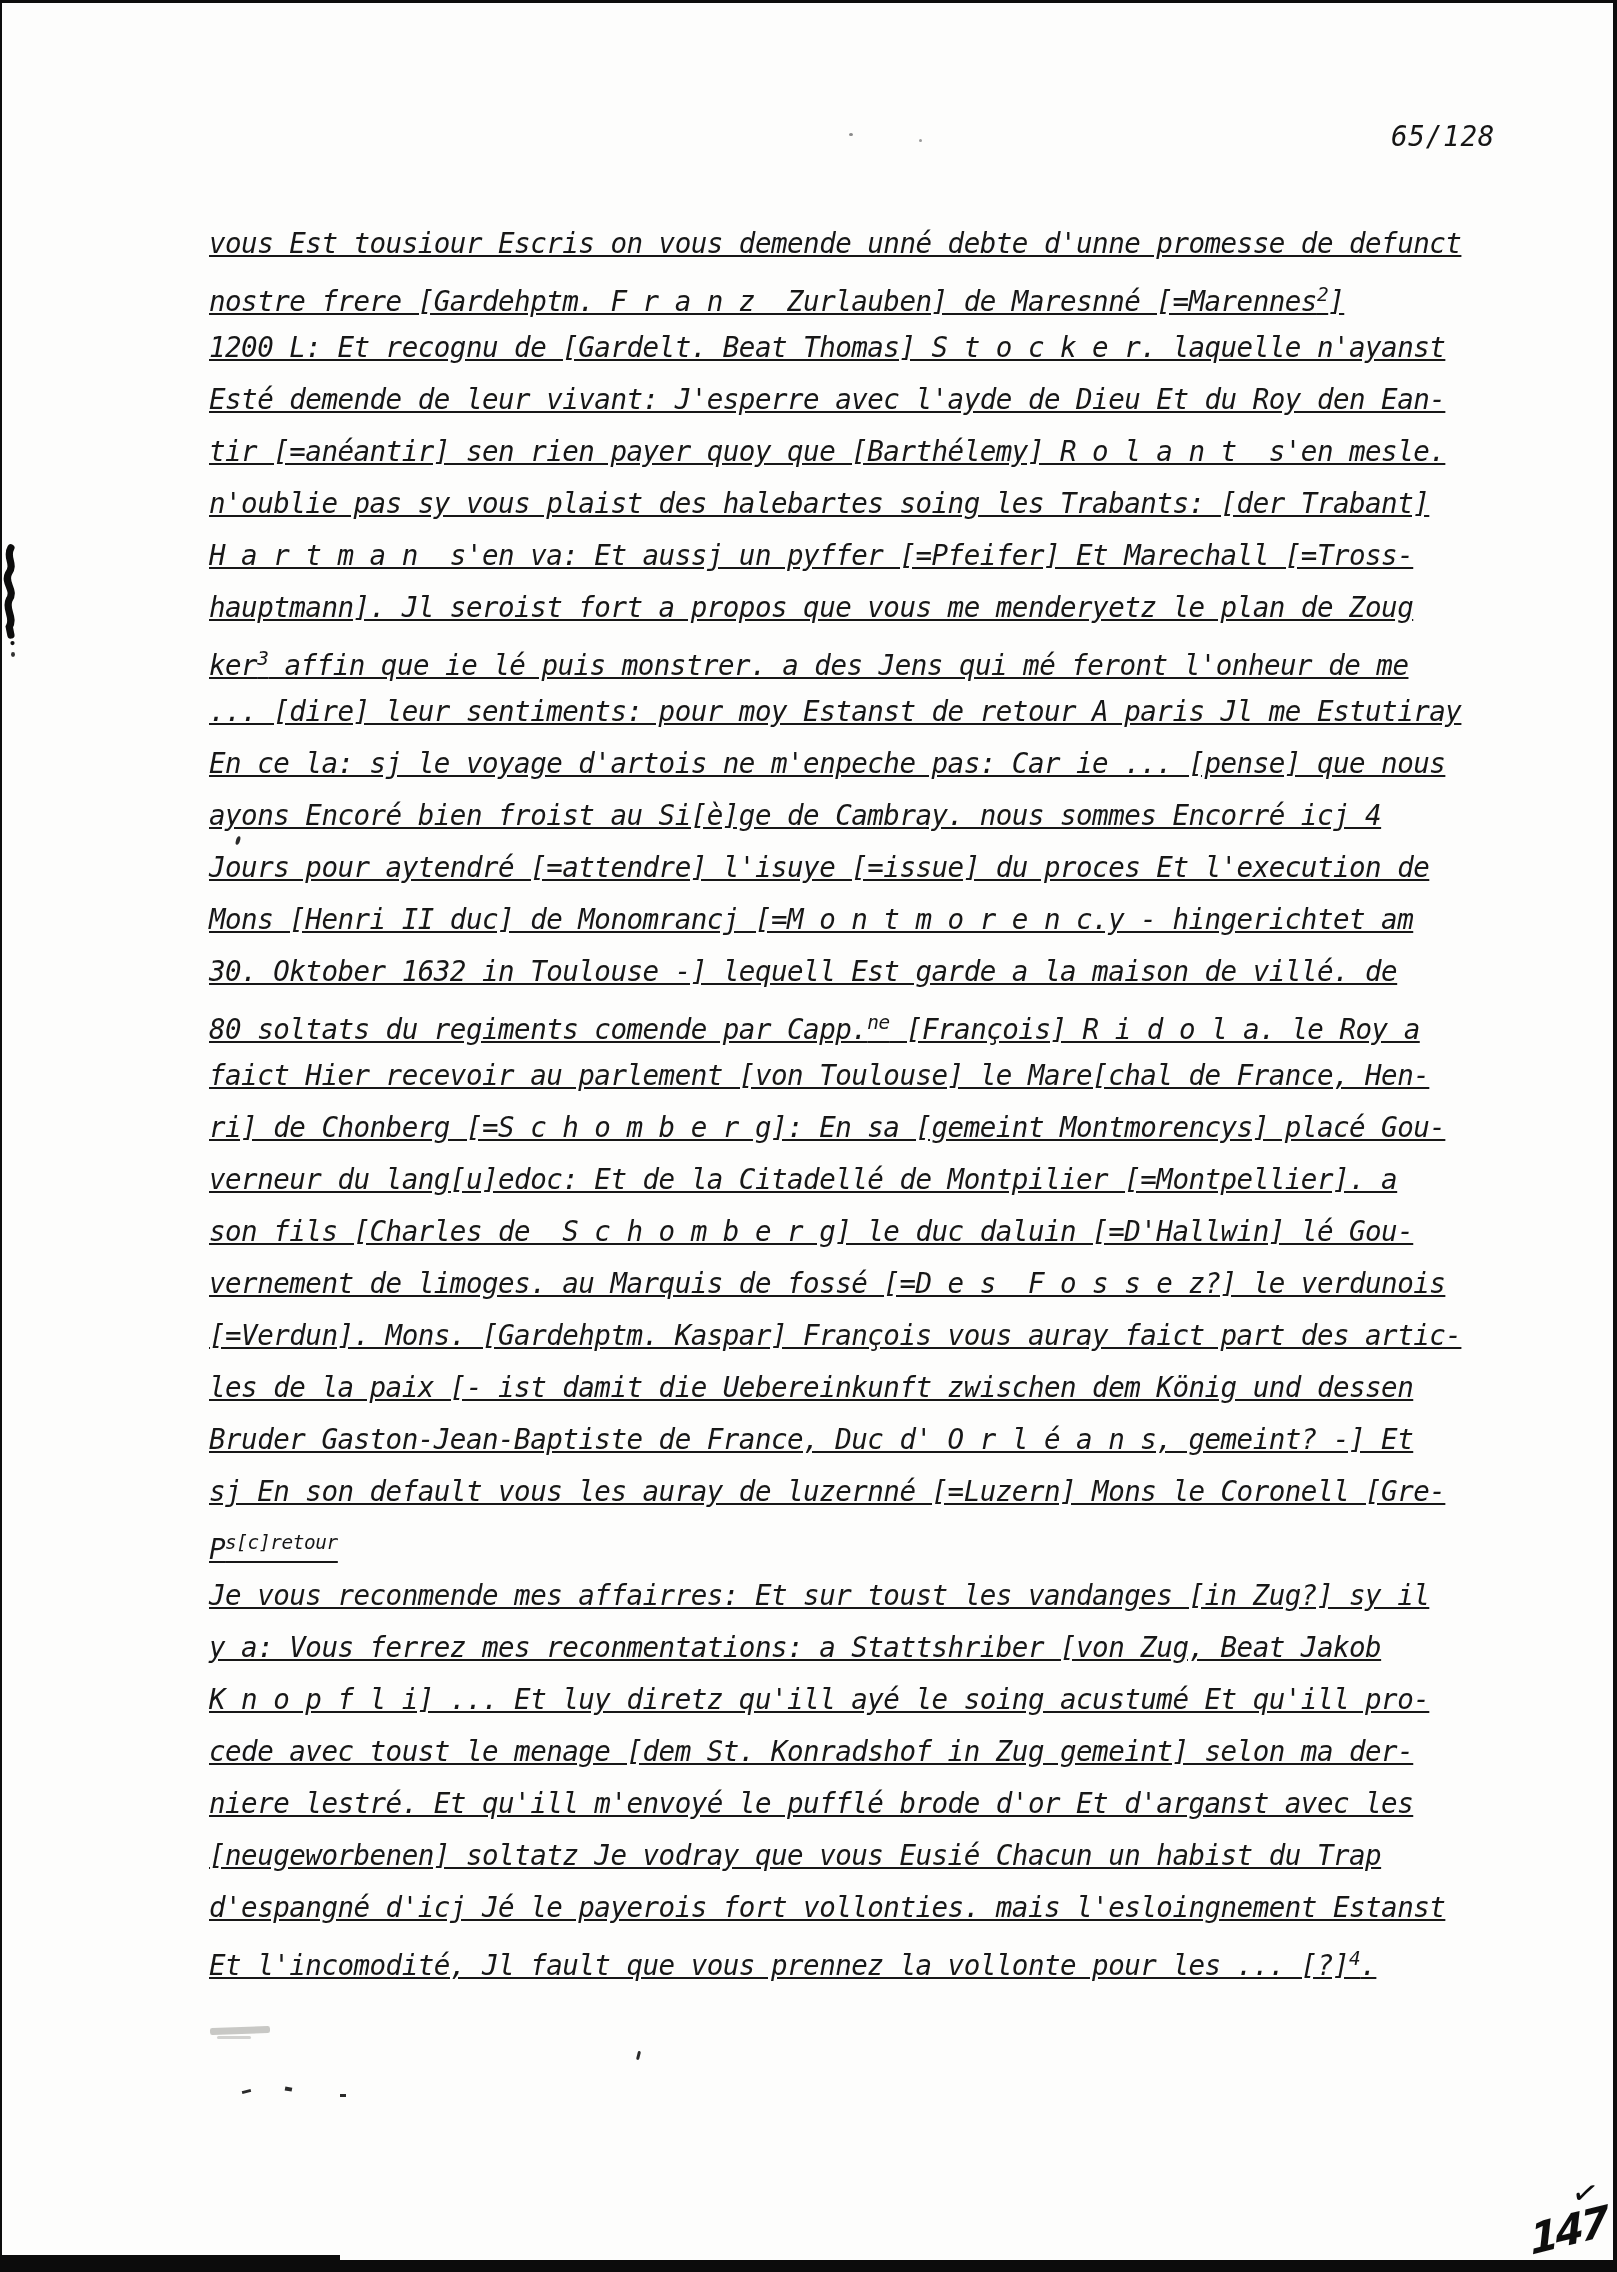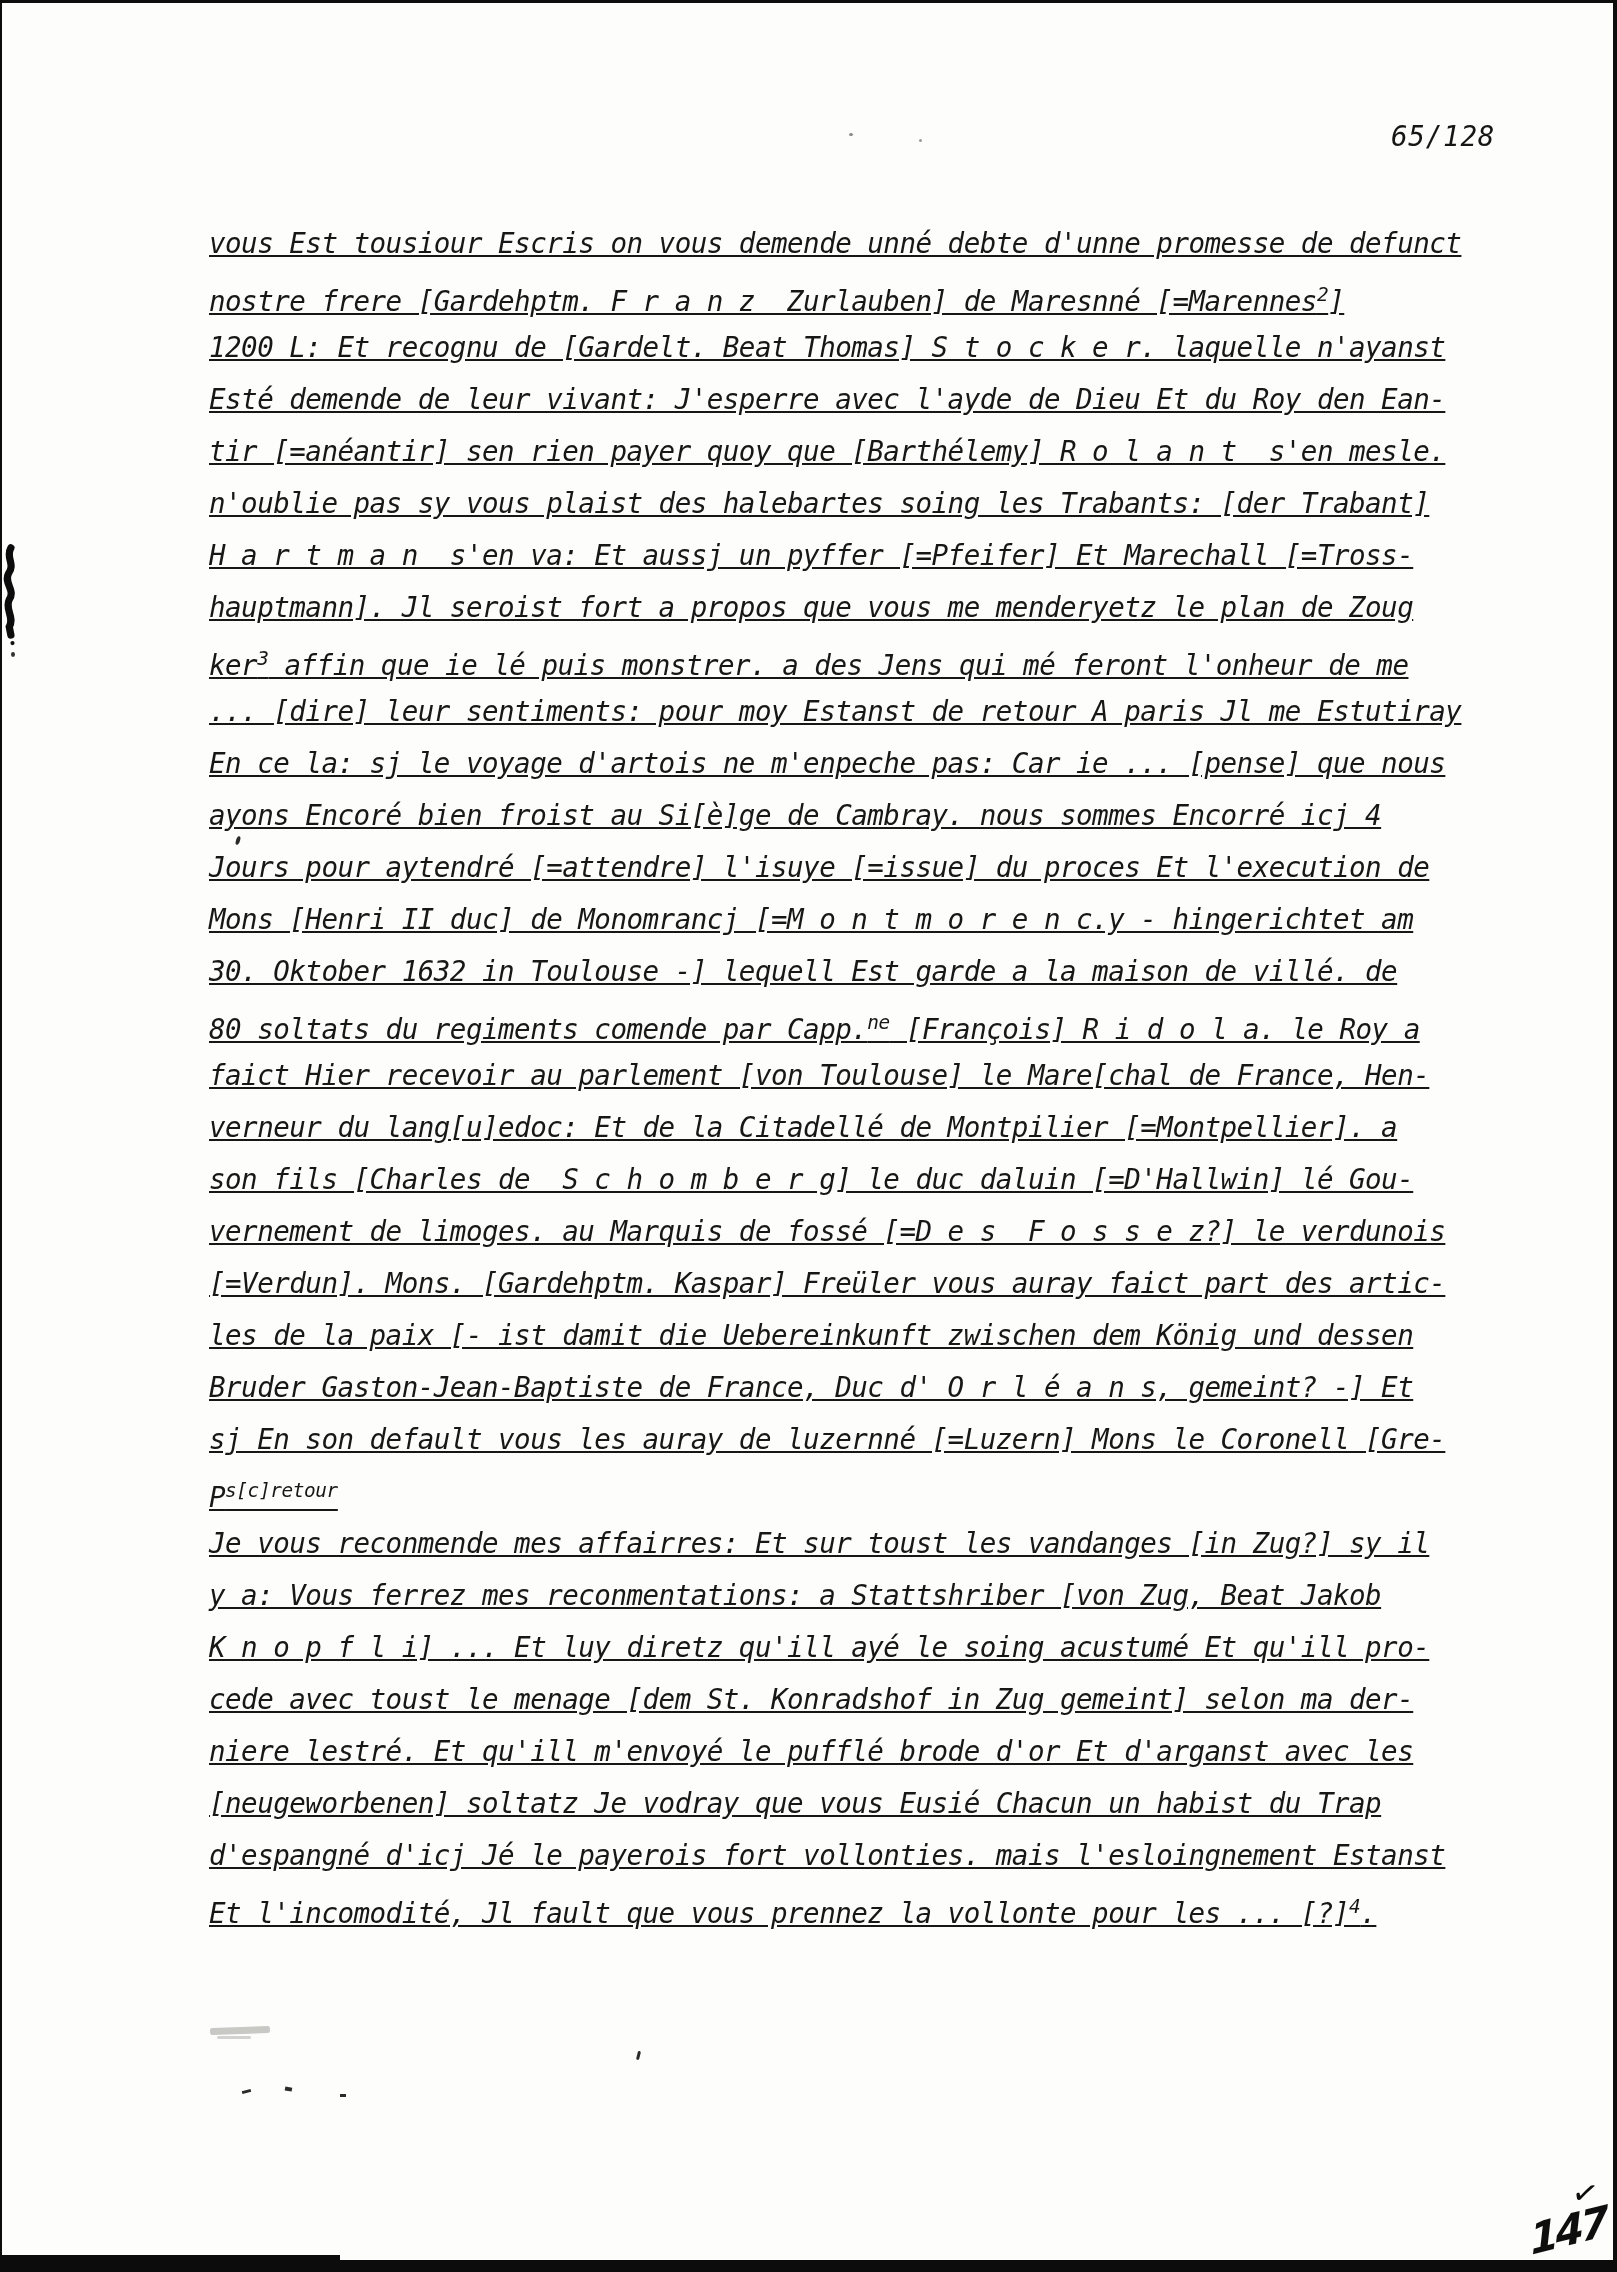--- a/index.html
+++ b/index.html
@@ -68,24 +68,25 @@
     <div class="line">hauptmann]. Jl seroist fort a propos que vous me menderyetz le plan de Zoug</div>
     <div class="line">ker<sup>3</sup> affin que ie lé puis monstrer. a des Jens qui mé feront l'onheur de me</div>
     <div class="line">... [dire] leur sentiments: pour moy Estanst de retour A paris Jl me Estutiray</div>
     <div class="line">En ce la: sj le voyage d'artois ne m'enpeche pas: Car ie ... [pense] que nous</div>
     <div class="line">ayons Encoré bien froist au Si[è]ge de Cambray. nous sommes Encorré icj 4</div>
     <div class="line">Jours pour aytendré [=attendre] l'isuye [=issue] du proces Et l'execution de</div>
     <div class="line">Mons [Henri II duc] de Monomrancj [=M o n t m o r e n c.y - hingerichtet am</div>
     <div class="line">30. Oktober 1632 in Toulouse -] lequell Est garde a la maison de villé. de</div>
     <div class="line">80 soltats du regiments comende par Capp.<sup>ne</sup> [François] R i d o l a. le Roy a</div>
     <div class="line">faict Hier recevoir au parlement [von Toulouse] le Mare[chal de France, Hen-</div>
+    <div class="line">ri] de Chonberg [=S c h o m b e r g]: En sa [gemeint Montmorencys] placé Gou-</div>
     <div class="line">verneur du lang[u]edoc: Et de la Citadellé de Montpilier [=Montpellier]. a</div>
     <div class="line">son fils [Charles de  S c h o m b e r g] le duc daluin [=D'Hallwin] lé Gou-</div>
     <div class="line">vernement de limoges. au Marquis de fossé [=D e s  F o s s e z?] le verdunois</div>
-    <div class="line">[=Verdun]. Mons. [Gardehptm. Kaspar] Freüler vous auray faict part des artic-</div>
+    <div class="line">[=Verdun]. Mons. [Gardehptm. Kaspar] François vous auray faict part des artic-</div>
     <div class="line">les de la paix [- ist damit die Uebereinkunft zwischen dem König und dessen</div>
     <div class="line">Bruder Gaston-Jean-Baptiste de France, Duc d' O r l é a n s, gemeint? -] Et</div>
     <div class="line">sj En son default vous les auray de luzernné [=Luzern] Mons le Coronell [Gre-</div>
     <div class="line">P<sup>s[c]retour</sup></div>
     <div class="line">Je vous reconmende mes affairres: Et sur toust les vandanges [in Zug?] sy il</div>
     <div class="line">y a: Vous ferrez mes reconmentations: a Stattshriber [von Zug, Beat Jakob</div>
     <div class="line">K n o p f l i] ... Et luy diretz qu'ill ayé le soing acustumé Et qu'ill pro-</div>
     <div class="line">cede avec toust le menage [dem St. Konradshof in Zug gemeint] selon ma der-</div>
     <div class="line">niere lestré. Et qu'ill m'envoyé le pufflé brode d'or Et d'arganst avec les</div>
     <div class="line">[neugeworbenen] soltatz Je vodray que vous Eusié Chacun un habist du Trap</div>

